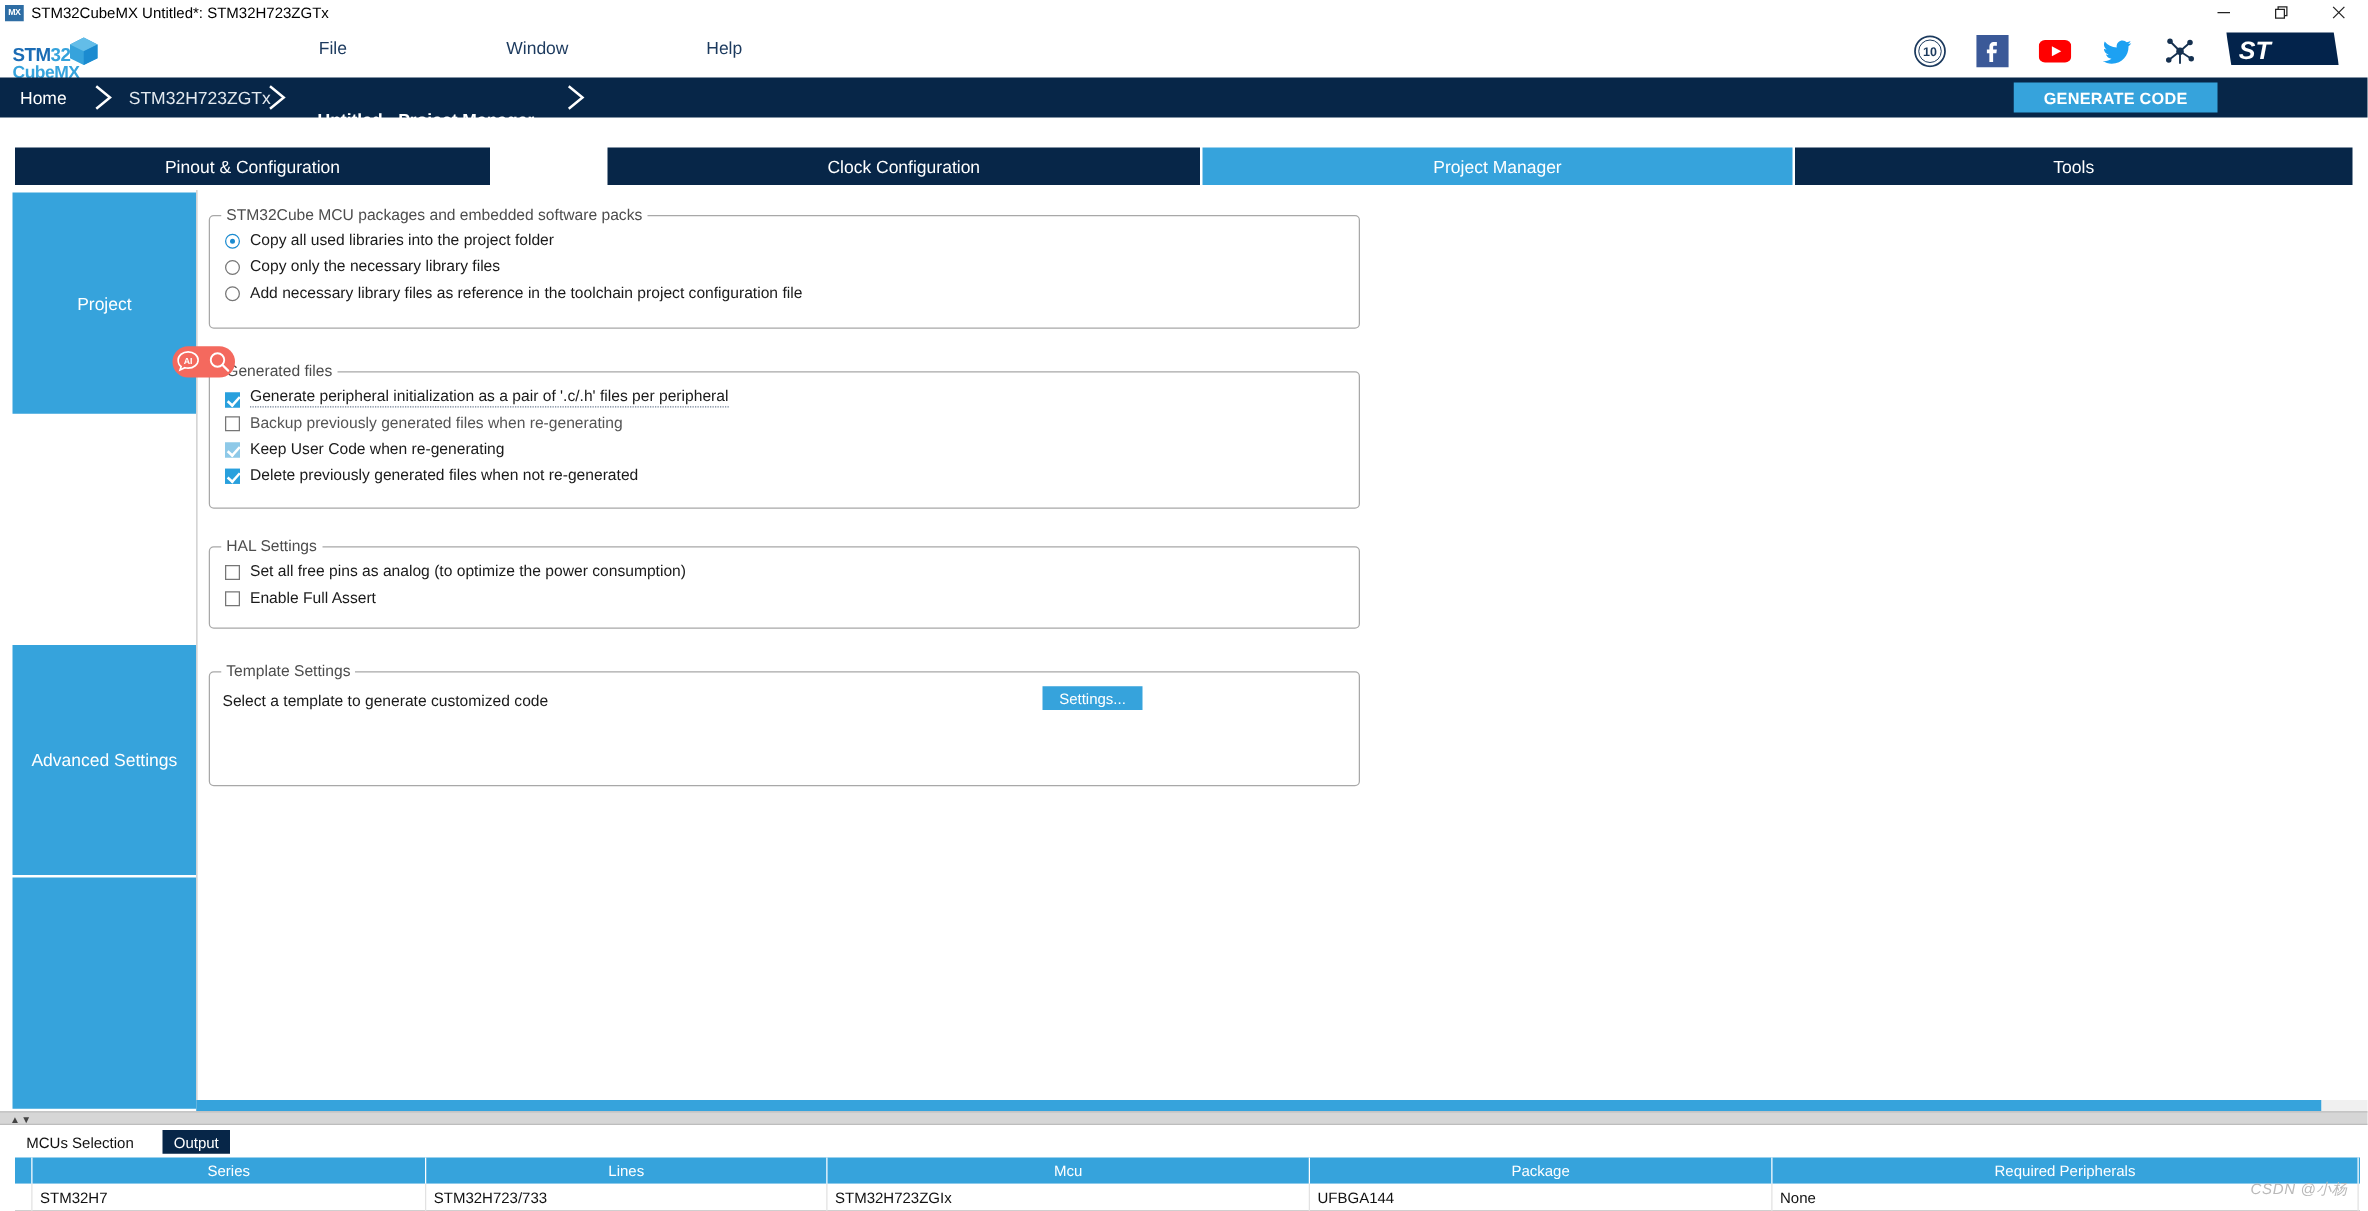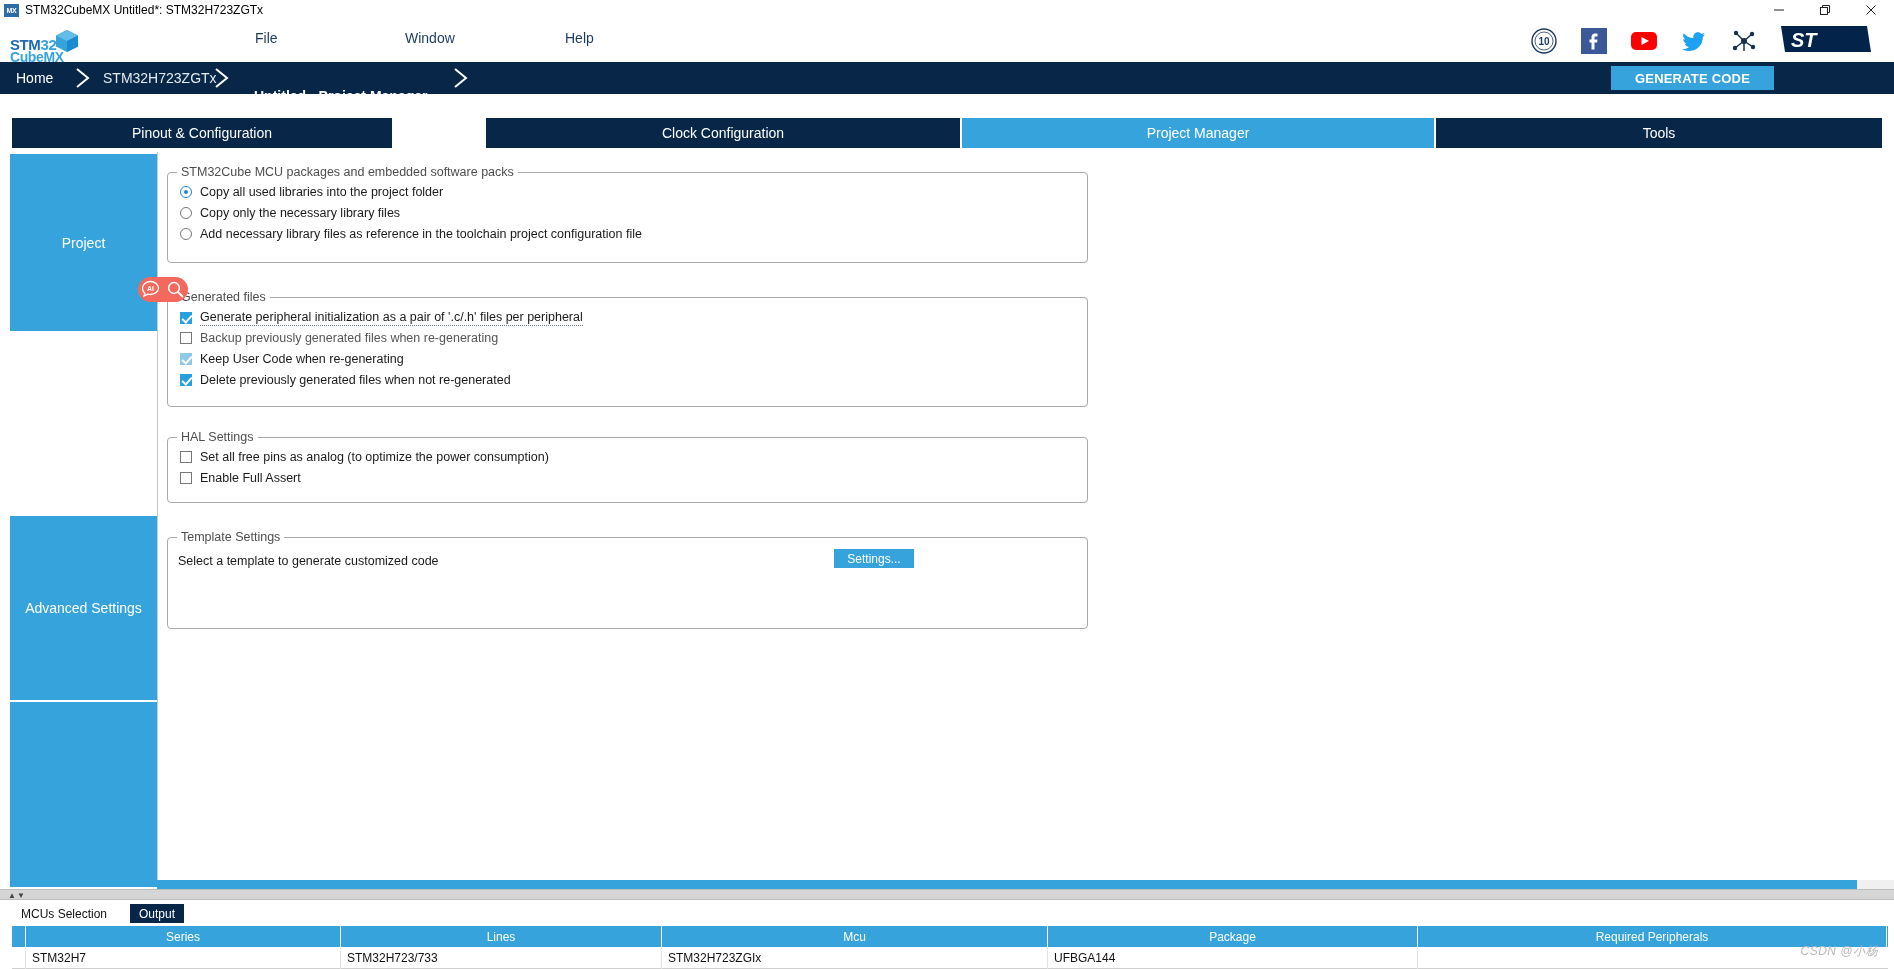--- a/index.html
+++ b/index.html
@@ -139,21 +139,21 @@
   .gb-title {
     position: absolute; top: -8px; left: 9px; background: #ffffff;
     padding: 0 4px; font-size: 12.5px; color: #4d4d4d;
   }
   .gb1 { left: 9px; top: 20px;  width: 921px; height: 91px; }
   .gb2 { left: 9px; top: 145px; width: 921px; height: 110px; }
   .gb3 { left: 9px; top: 285px; width: 921px; height: 66px; }
   .gb4 { left: 9px; top: 385px; width: 921px; height: 92px; }
 
   .opt {
-    position: absolute; display: flex; align-items: center;
+    position: absolute; display: flex; align-items: flex-end;
     font-size: 12.5px; color: #1a1a1a; cursor: pointer;
   }
   .opt .lbl { margin-left: 8px; white-space: nowrap; }
   .opt .lbl.dotted { border-bottom: 1px dotted #6d7d92; padding-bottom: 1px; }
   .opt .lbl.dim { color: #555; }
 
   
   .radio {
     width: 12px; height: 12px; border-radius: 50%;
     border: 1px solid #767676; background: #fff;
@@ -483,16 +483,17 @@
     <div class="th" style="width:386px">Mcu</div>
     <div class="th" style="width:370px">Package</div>
     <div class="th" style="width:469px">Required Peripherals</div>
   </div>
   <div class="trow">
     <div class="td first"></div>
     <div class="td" style="width:315px">STM32H7</div>
     <div class="td" style="width:321px">STM32H723/733</div>
     <div class="td" style="width:386px">STM32H723ZGIx</div>
     <div class="td" style="width:370px">UFBGA144</div>
+    <div class="td" style="width:469px">None</div>
   </div>
 </div>
 
 <div class="watermark">CSDN @小杨</div>
 
 </body></html>

